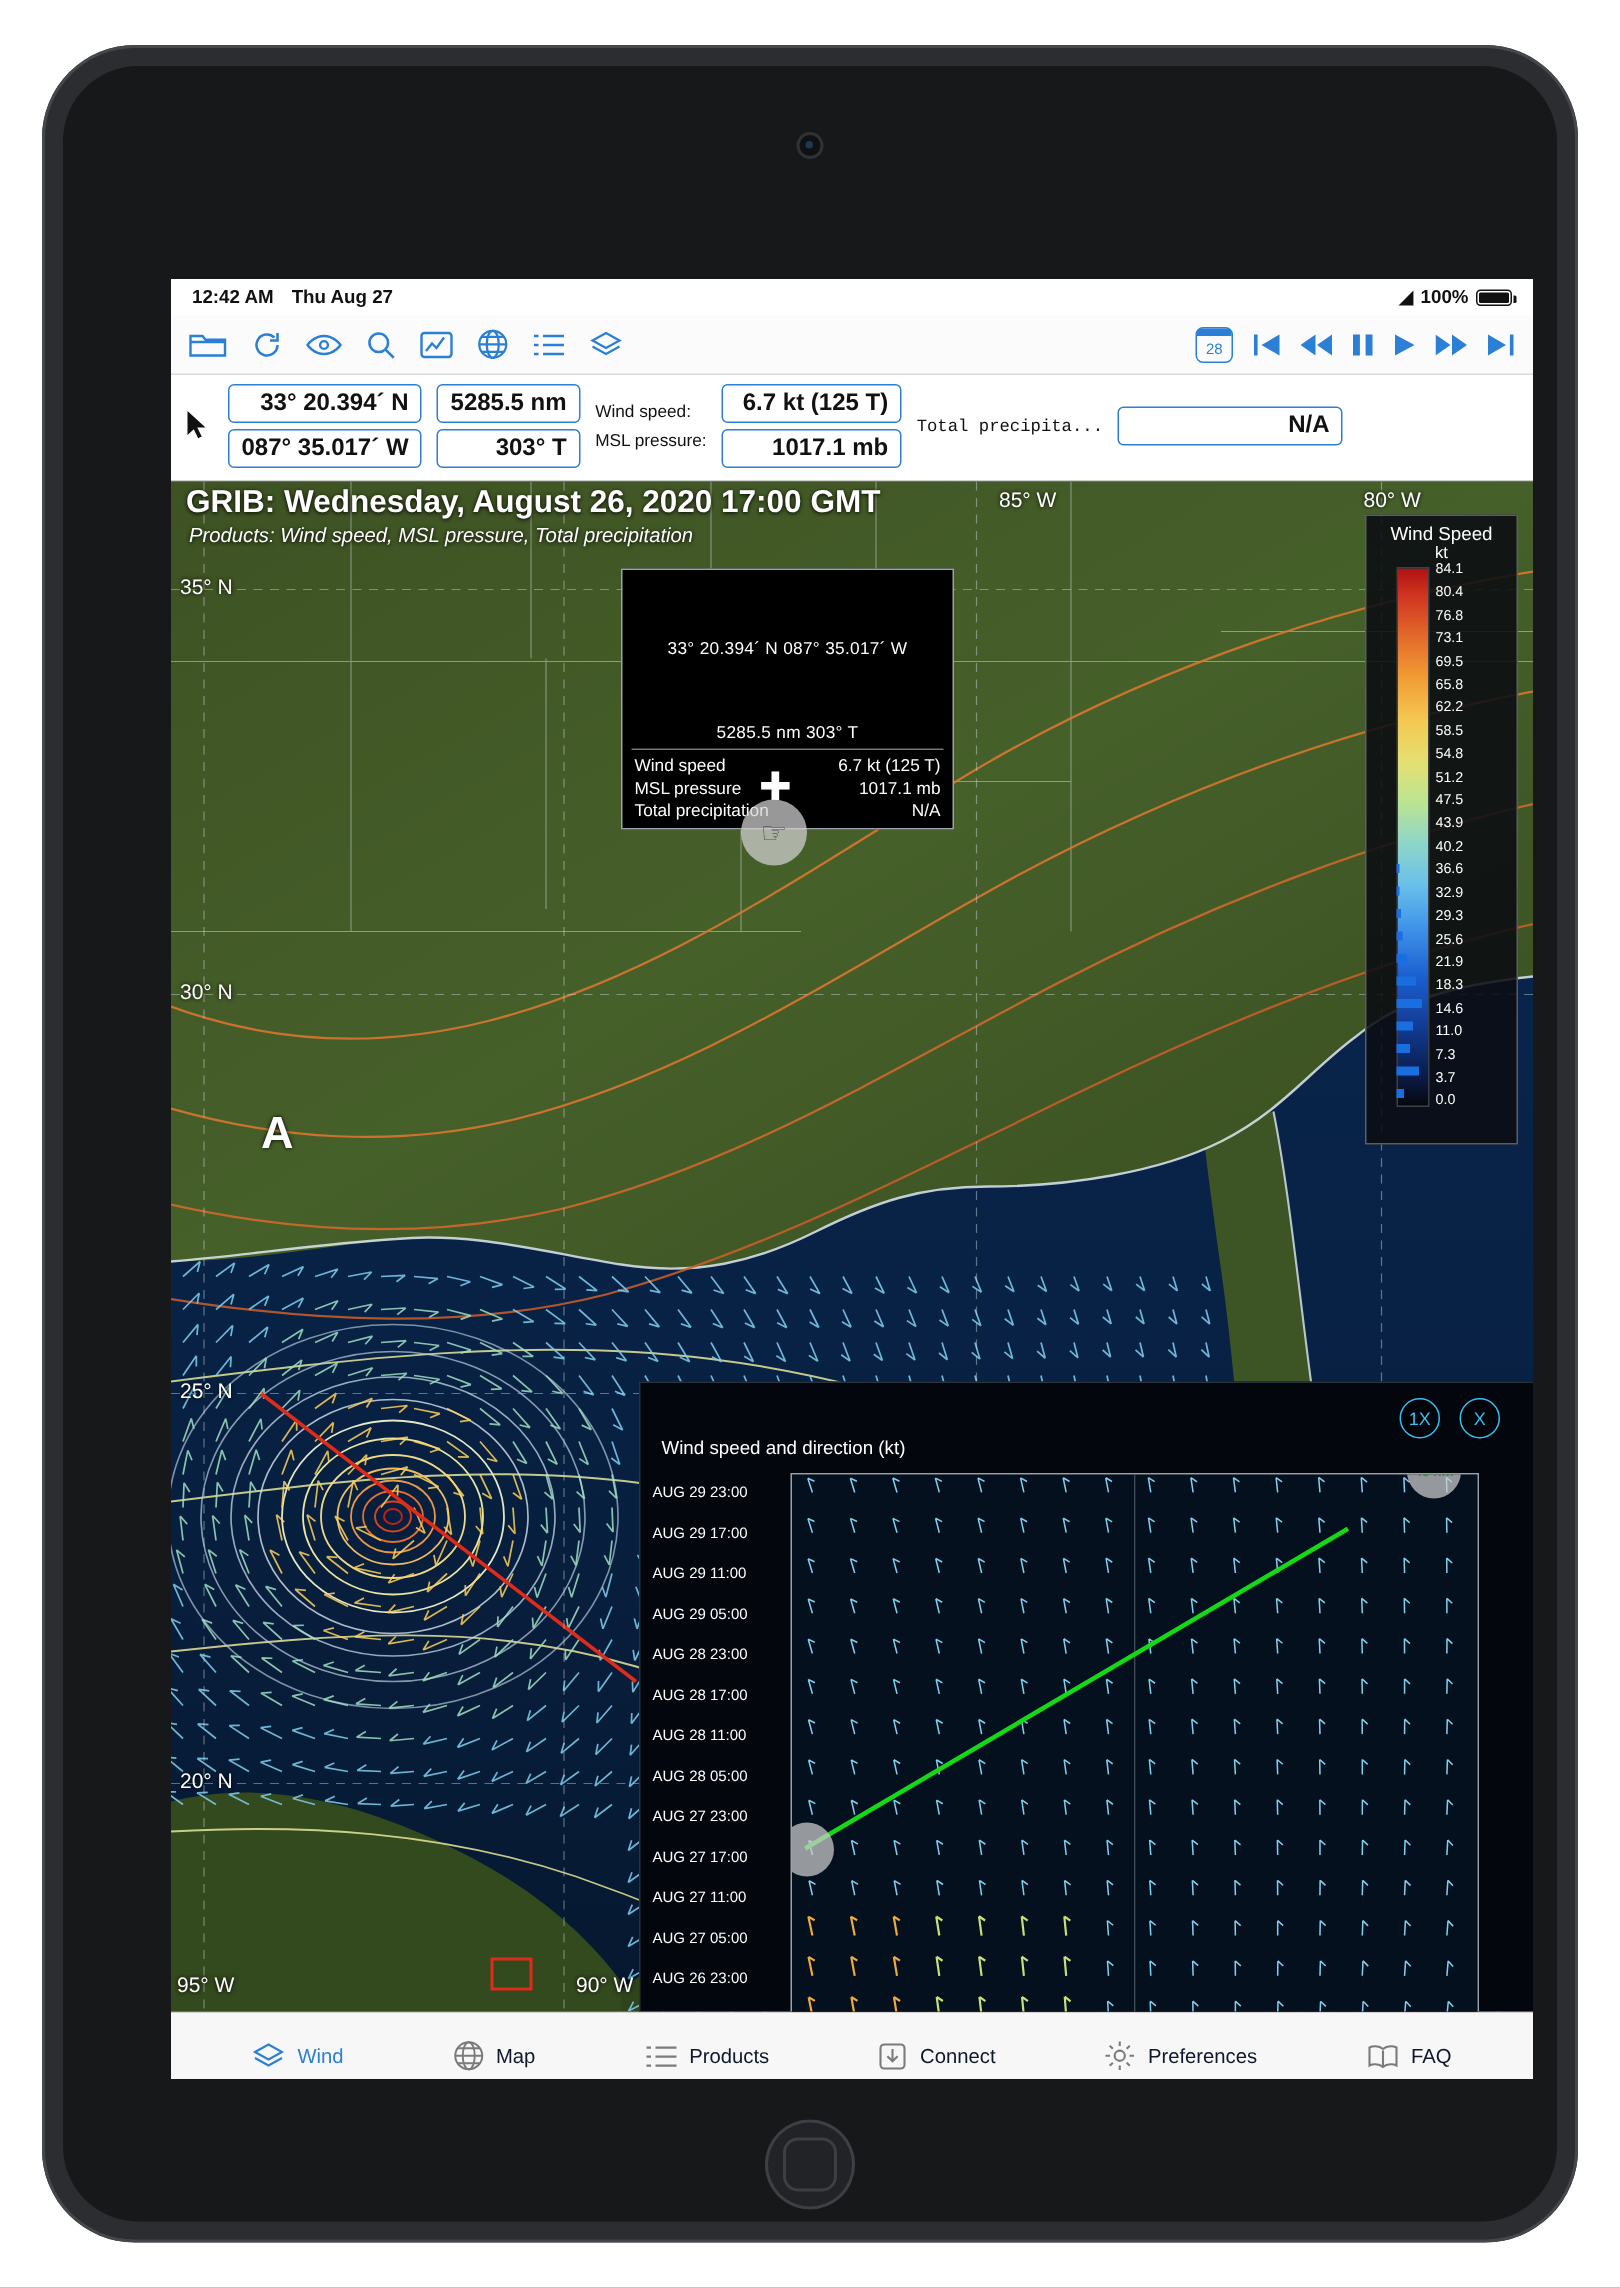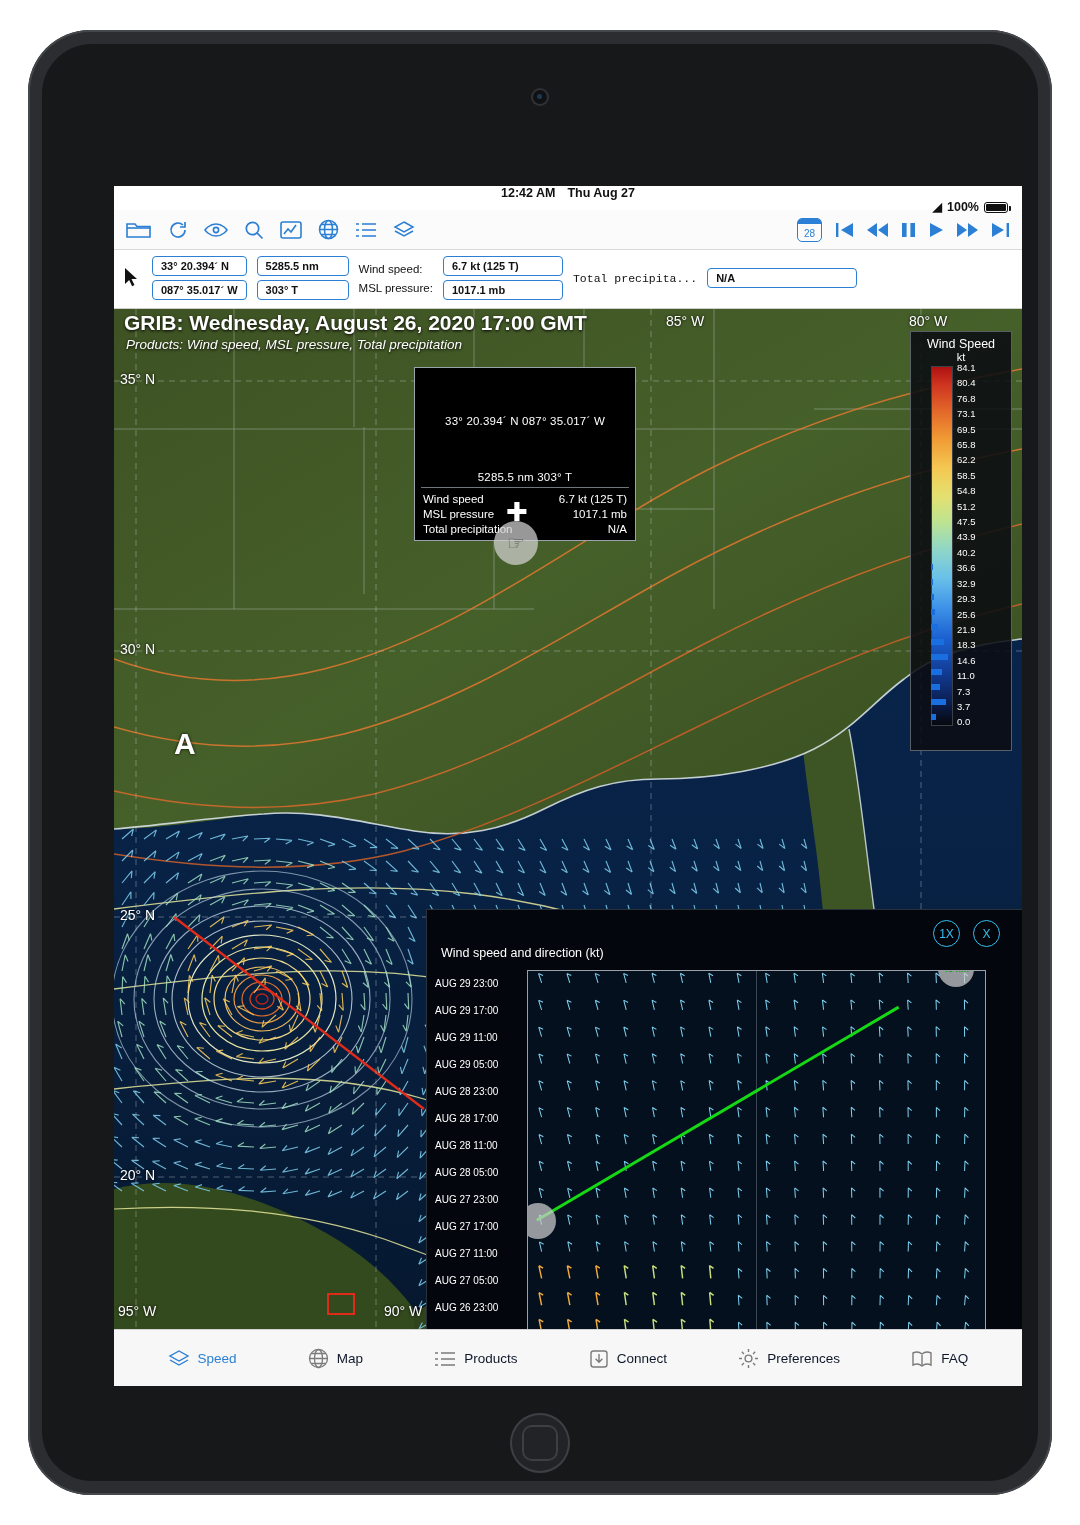--- a/index.html
+++ b/index.html
@@ -61,21 +61,20 @@
 
   
   #statusbar {
     position: relative;
     height: 24px;
     background: #ffffff;
     color: #111;
     font-size: 12.5px;
     display: flex; align-items: center;
     padding: 0 14px;
-    flex-direction: column;
   }
   #statusbar .left { display:flex; gap:12px; font-weight:600; }
   #statusbar .right { margin-left:auto; display:flex; align-items:center; gap:5px; font-weight:600;}
   .wifi-glyph { font-size: 12px; }
   .battery {
     width: 24px; height: 11px; border: 1.3px solid #111; border-radius: 3px;
     position: relative; display:inline-block;
   }
   .battery:after{
     content:"";position:absolute;right:-3.5px;top:3px;width:2px;height:5px;
@@ -110,22 +109,22 @@
     background:#fff;
     border-bottom:1px solid #cfcfcf;
     padding:6px 10px 8px 10px;
     display:flex; align-items:center; gap:10px;
     font-size:11.5px; color:#111;
   }
   .cursor-ico { width:18px; color:#111; }
   .ro-col { display:flex; flex-direction:column; gap:4px; }
   .ro-box {
     border:1.2px solid #2b7fd4; border-radius:4px;
-    padding:3px 8px; min-width:92px; text-align:left;
-    font-size:11px; font-weight:600; color:#111; background:#fff;
+    padding:3px 8px; min-width:92px; text-align:right;
+    font-size:16px; font-weight:600; color:#111; background:#fff;
   }
   .ro-box.wide { min-width:120px; }
   .ro-box.xwide { min-width:150px; }
   .ro-label { font-size:11.5px; color:#111; }
   .ro-row { display:flex; align-items:center; gap:8px; }
 
   
   #map {
     position:relative;
     height: 1020px;
@@ -1615,21 +1614,21 @@
     </div>
 
     <div id="tabbar">
       <div class="tab active">
         <span>
           <svg width="22" height="20" viewBox="0 0 22 20" fill="none" stroke="#2b7fd4" stroke-width="1.4">
               <path d="M11 2l9 5-9 5-9-5z"></path>
               <path d="M2 11l9 5 9-5"></path>
             </svg>
         </span>
-        <span>Speed</span>
+        <span>Wind</span>
       </div>
       <div class="tab">
         <span>
           <svg width="21" height="21" viewBox="0 0 21 21" fill="none" stroke="#7b7b7b" stroke-width="1.3">
               <circle cx="10.5" cy="10.5" r="9"></circle>
               <ellipse cx="10.5" cy="10.5" rx="4" ry="9"></ellipse>
               <path d="M1.5 10.5h18M3 5.5h15M3 15.5h15"></path>
             </svg>
         </span>
         <span>Map</span>

